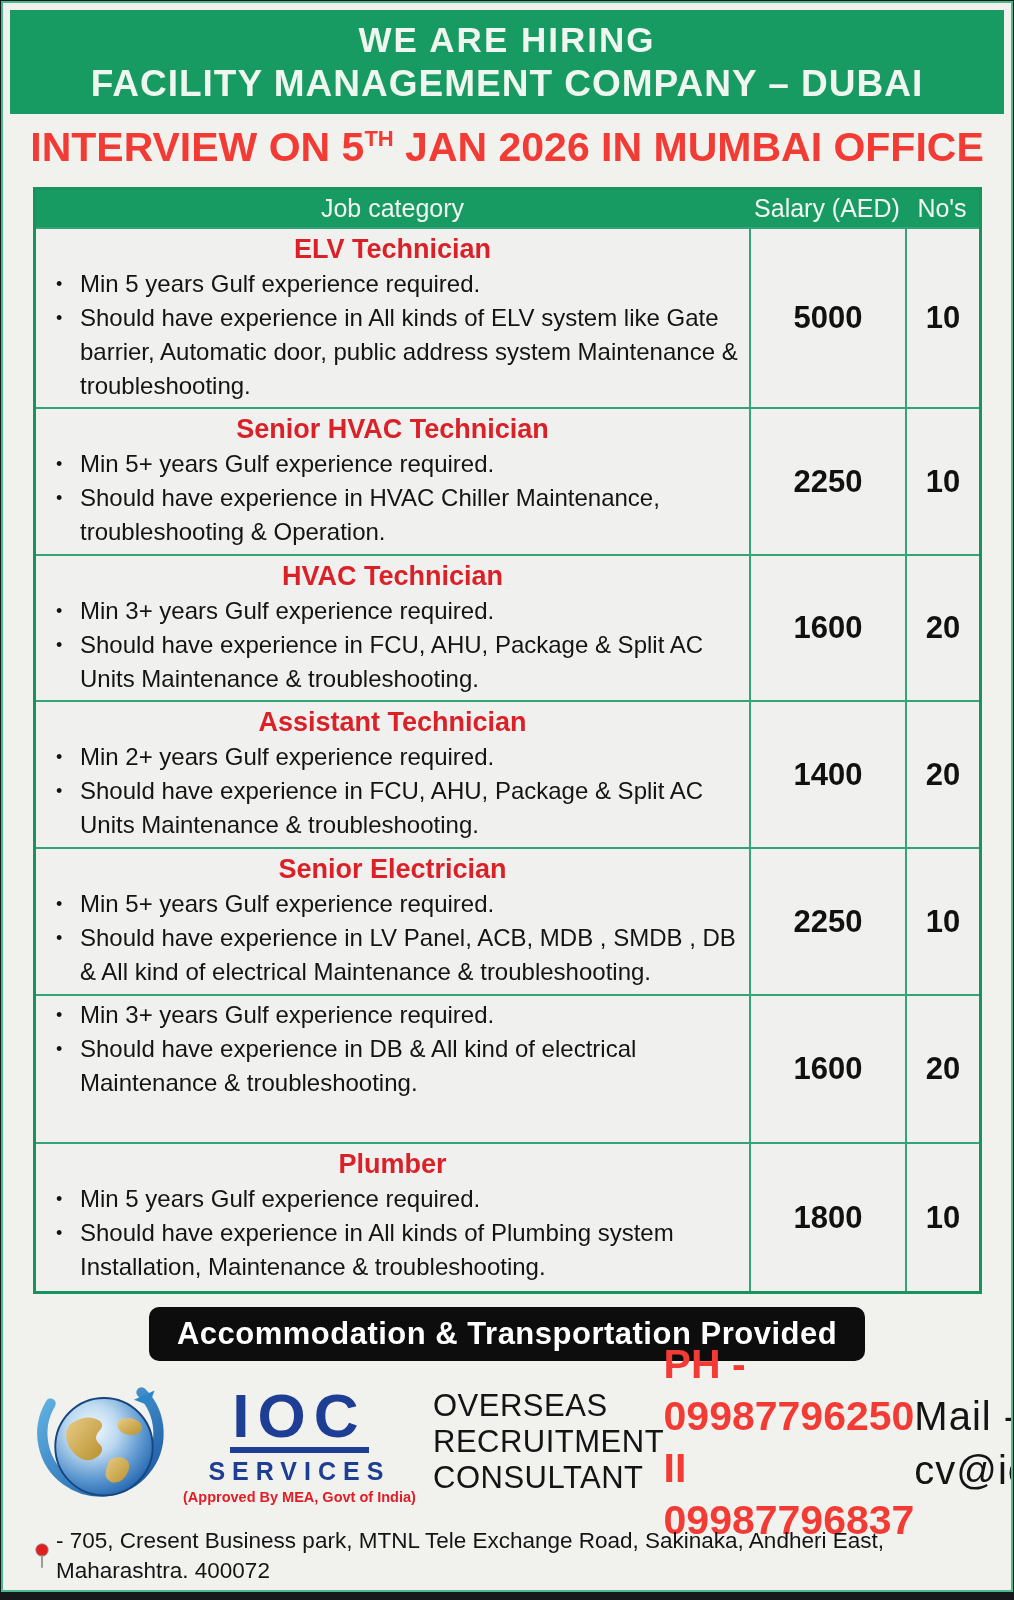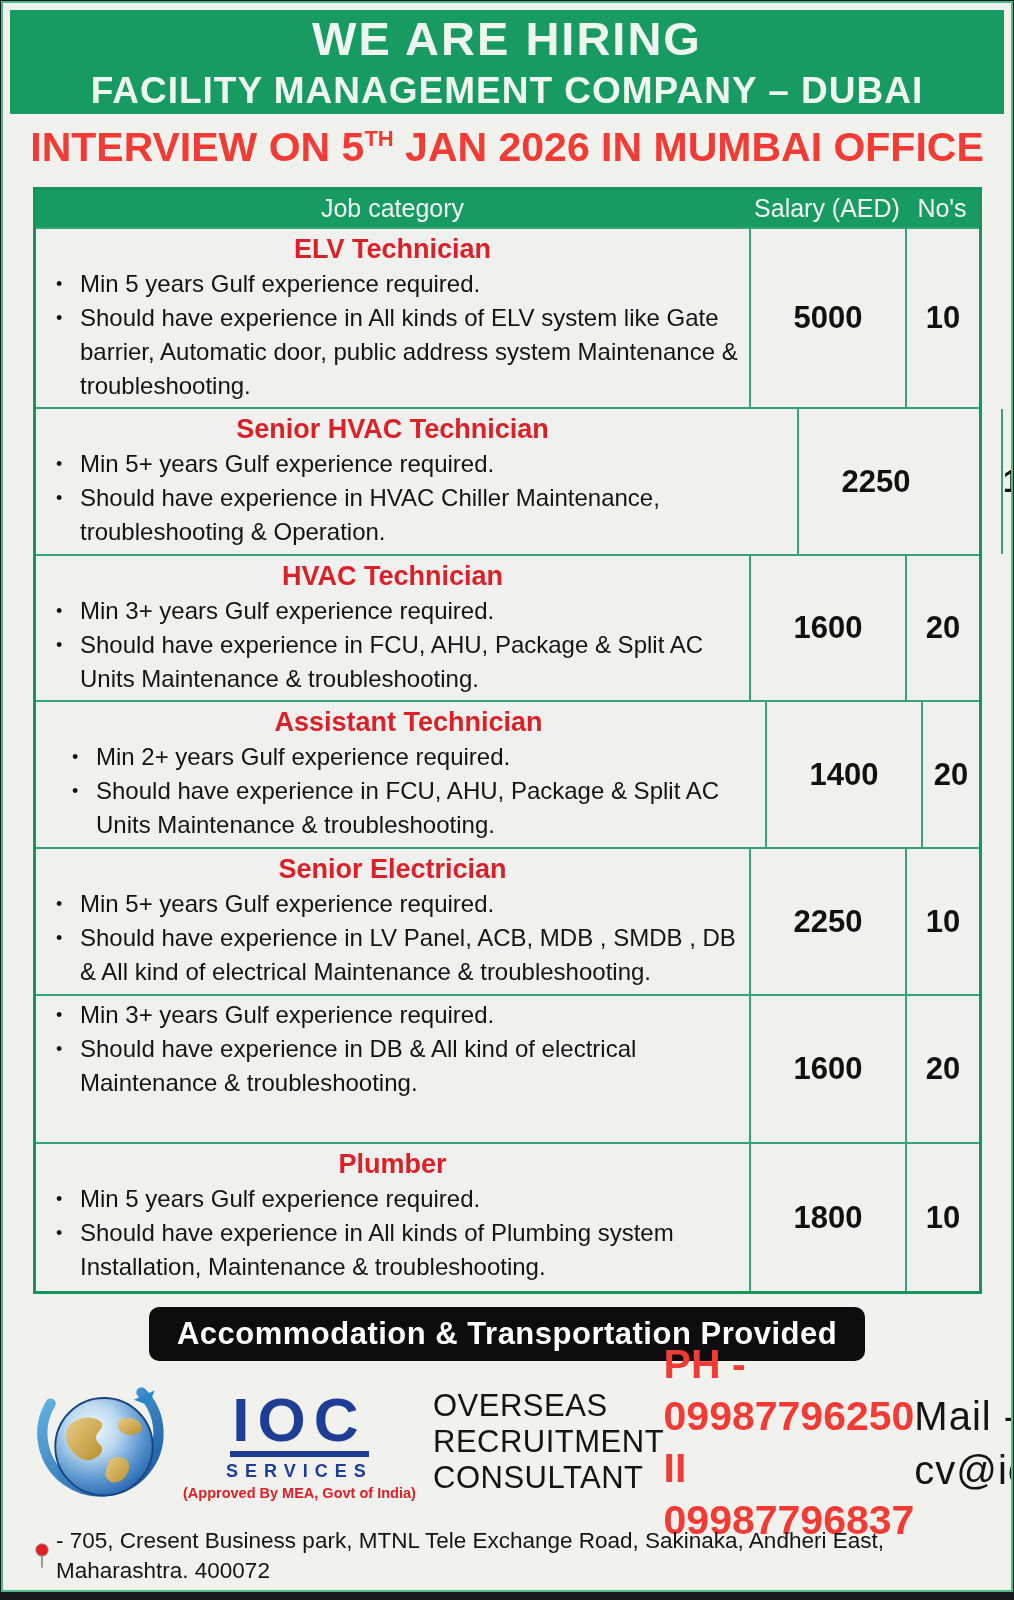--- a/index.html
+++ b/index.html
@@ -23,21 +23,21 @@
     background:var(--bg-light);
     border:2px solid #49b98e;
     overflow:hidden;
   }
   
   .header-block{
     margin:7px 7px 0 7px;height:104px;background:var(--green);
     display:flex;flex-direction:column;align-items:center;justify-content:center;
     color:#eef6ef;text-align:center;
   }
-  .header-line1{font-size:47px;font-weight:700;letter-spacing:2px;line-height:1.25;}
+  .header-line1{font-size:35px;font-weight:700;letter-spacing:2px;line-height:1.25;}
   .header-line2{font-size:37px;font-weight:700;letter-spacing:1px;line-height:1.2;}
   .interview-line{
     margin-top:11px;text-align:center;color:var(--accent-red);
     font-size:41px;font-weight:800;letter-spacing:0px;line-height:1.1;
   }
   .interview-line sup{font-size:22px;font-weight:800;vertical-align:super;text-align:center;}
   
   .job-table{
     margin:17px 29px 0 30px;
     border:3px solid #17935e;
@@ -73,21 +73,21 @@
   }
   
   .footer{display:flex;margin-top:4px;height:152px;}
   .logo-block{width:430px;flex:none;display:flex;align-items:center;padding-left:26px;}
   .logo-globe{width:150px;height:148px;flex:none;margin-top:2px;}
   .logo-texts{display:flex;flex-direction:column;align-items:center;margin-left:4px;margin-top:10px;}
   .logo-name{
     color:var(--logo-blue);font-size:62px;font-weight:800;letter-spacing:8px;line-height:58px;
     border-bottom:6px solid var(--logo-blue);padding:0 2px 2px 2px;
   }
-  .logo-sub{color:var(--logo-blue);font-size:18px;font-weight:600;letter-spacing:7px;margin-top:4px;}
+  .logo-sub{color:var(--logo-blue);font-size:25px;font-weight:600;letter-spacing:7px;margin-top:4px;}
   .logo-approved{color:#e11d26;font-size:14.5px;font-weight:700;margin-top:3px;}
   .contact-block{flex:1;display:flex;flex-direction:row;align-items:center;padding-top:1px;}
   .consultant{font-size:31px;color:#141414;letter-spacing:.5px;line-height:36px;}
   .phone{font-size:41px;font-weight:800;color:var(--accent-red);line-height:52px;margin-top:1px;}
   .mail{font-size:40px;color:#141414;line-height:54px;margin-top:2px;letter-spacing:1px;}
   
   .address-line{
     display:flex;align-items:center;justify-content:center;
     font-size:22.5px;color:#141414;margin-top:9px;line-height:30px;padding-left:31px;
   }
@@ -121,21 +121,21 @@
                 <span class="btxt">Min 5 years Gulf experience required.</span>
               </div>
               <div class="bullet">
                 <span class="dot">•</span>
                 <span class="btxt">Should have experience in All kinds of ELV system like Gate barrier, Automatic door, public address system Maintenance &amp; troubleshooting.</span>
               </div>
             </div>
             <div class="cell-salary">5000</div>
             <div class="cell-nos">10</div>
           </div>
-          <div class="trow" style="min-height: 147px; gap: 48px;">
+          <div class="trow" style="min-height: 147px;">
             <div class="cell-job">
               <div class="job-title">Senior HVAC Technician</div>
               <div class="bullet">
                 <span class="dot">•</span>
                 <span class="btxt">Min 5+ years Gulf experience required.</span>
               </div>
               <div class="bullet">
                 <span class="dot">•</span>
                 <span class="btxt">Should have experience in HVAC Chiller Maintenance, troubleshooting &amp; Operation.</span>
               </div>
@@ -151,21 +151,21 @@
                 <span class="btxt">Min 3+ years Gulf experience required.</span>
               </div>
               <div class="bullet">
                 <span class="dot">•</span>
                 <span class="btxt">Should have experience in FCU, AHU,  Package &amp; Split AC Units Maintenance &amp; troubleshooting.</span>
               </div>
             </div>
             <div class="cell-salary">1600</div>
             <div class="cell-nos">20</div>
           </div>
-          <div class="trow" style="min-height: 147px; padding-left: 16px;">
+          <div class="trow" style="min-height: 147px;">
             <div class="cell-job">
               <div class="job-title">Assistant Technician</div>
               <div class="bullet">
                 <span class="dot">•</span>
                 <span class="btxt">Min 2+ years Gulf experience required.</span>
               </div>
               <div class="bullet">
                 <span class="dot">•</span>
                 <span class="btxt">Should have experience in FCU, AHU,  Package &amp; Split AC Units Maintenance &amp; troubleshooting.</span>
               </div>

